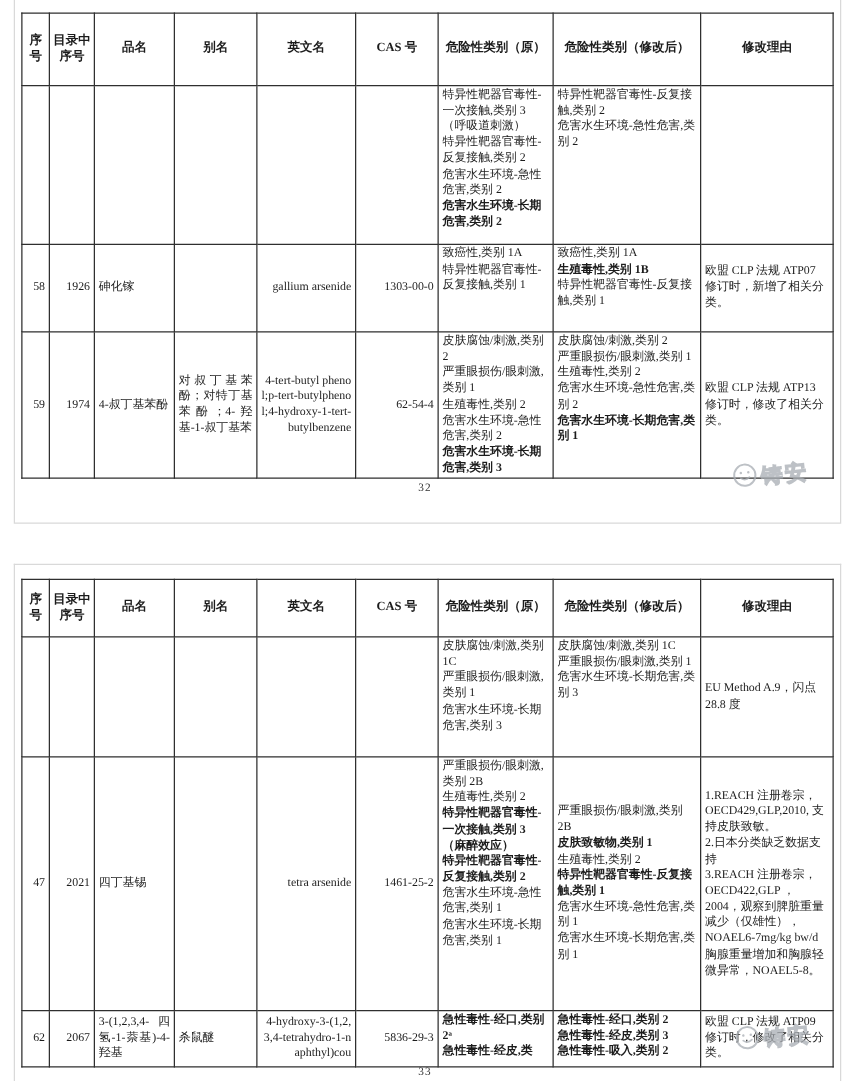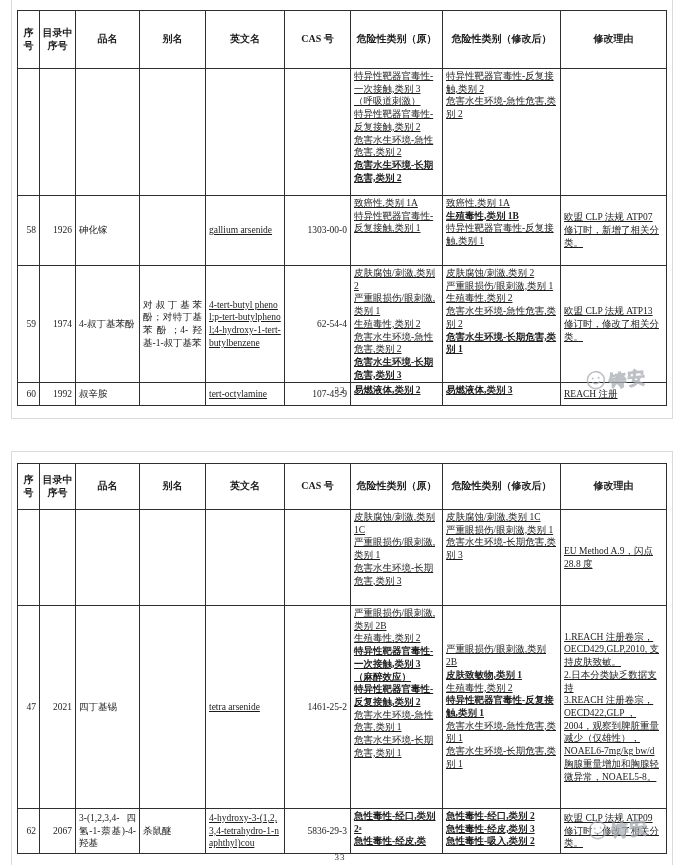--- a/index.html
+++ b/index.html
@@ -29,26 +29,26 @@
     overflow:hidden;
     vertical-align:middle;
   }
   th{
     font-weight:bold;text-align:center;font-size:10px;line-height:12.5px;
     padding:1px 1px;
   }
   td.c0,td.c1,td.c5{text-align:right;}
   td.c2{text-align:justify;text-align-last:left;}
   td.c3{text-align:justify;}
-  td.c4{text-align:left;word-break:break-all;text-decoration:underline;}
+  td.c4{text-align:right;word-break:break-all;}
   td.c6,td.c7{text-align:left;vertical-align:top;}
   td.c8{text-align:left;vertical-align:middle;}
   
   #t1 tbody tr:nth-child(2) td.c7{vertical-align:middle;}
-  .ln{margin:0;text-decoration:underline;}
+  .ln{margin:0;}
   .b{font-weight:bold;}
   .pagenum{
     position:absolute;left:0;right:0;text-align:center;
     font-size:9px;color:#333;letter-spacing:1px;
   }
   #pn-32{top:385px;}
   #pn-33{top:852px;}
   .watermark{
     position:absolute;display:flex;align-items:center;gap:3px;
     transform:rotate(-6deg);opacity:.75;pointer-events:none;
@@ -153,37 +153,20 @@
             <div class="ln">皮肤腐蚀/刺激,类别 2</div>
             <div class="ln">严重眼损伤/眼刺激,类别 1</div>
             <div class="ln">生殖毒性,类别 2</div>
             <div class="ln">危害水生环境-急性危害,类别 2</div>
             <div class="ln b">危害水生环境-长期危害,类别 1</div>
           </td>
           <td class="c8">
             <div class="ln">欧盟 CLP 法规 ATP13 修订时，修改了相关分类。</div>
           </td>
         </tr>
-        <tr style="height: 23px;">
-          <td class="c0">60</td>
-          <td class="c1">1992</td>
-          <td class="c2">叔辛胺</td>
-          <td class="c3"></td>
-          <td class="c4">tert-octylamine</td>
-          <td class="c5">107-45-9</td>
-          <td class="c6">
-            <div class="ln b">易燃液体,类别 2</div>
-          </td>
-          <td class="c7">
-            <div class="ln b">易燃液体,类别 3</div>
-          </td>
-          <td class="c8">
-            <div class="ln">REACH 注册</div>
-          </td>
-        </tr>
       </tbody>
     </table>
   </div>
 <div class="tablewrap" id="t1">
     <table>
       <colgroup>
         <col style="width: 22px;">
         <col style="width: 36px;">
         <col style="width: 64px;">
         <col style="width: 66px;">

